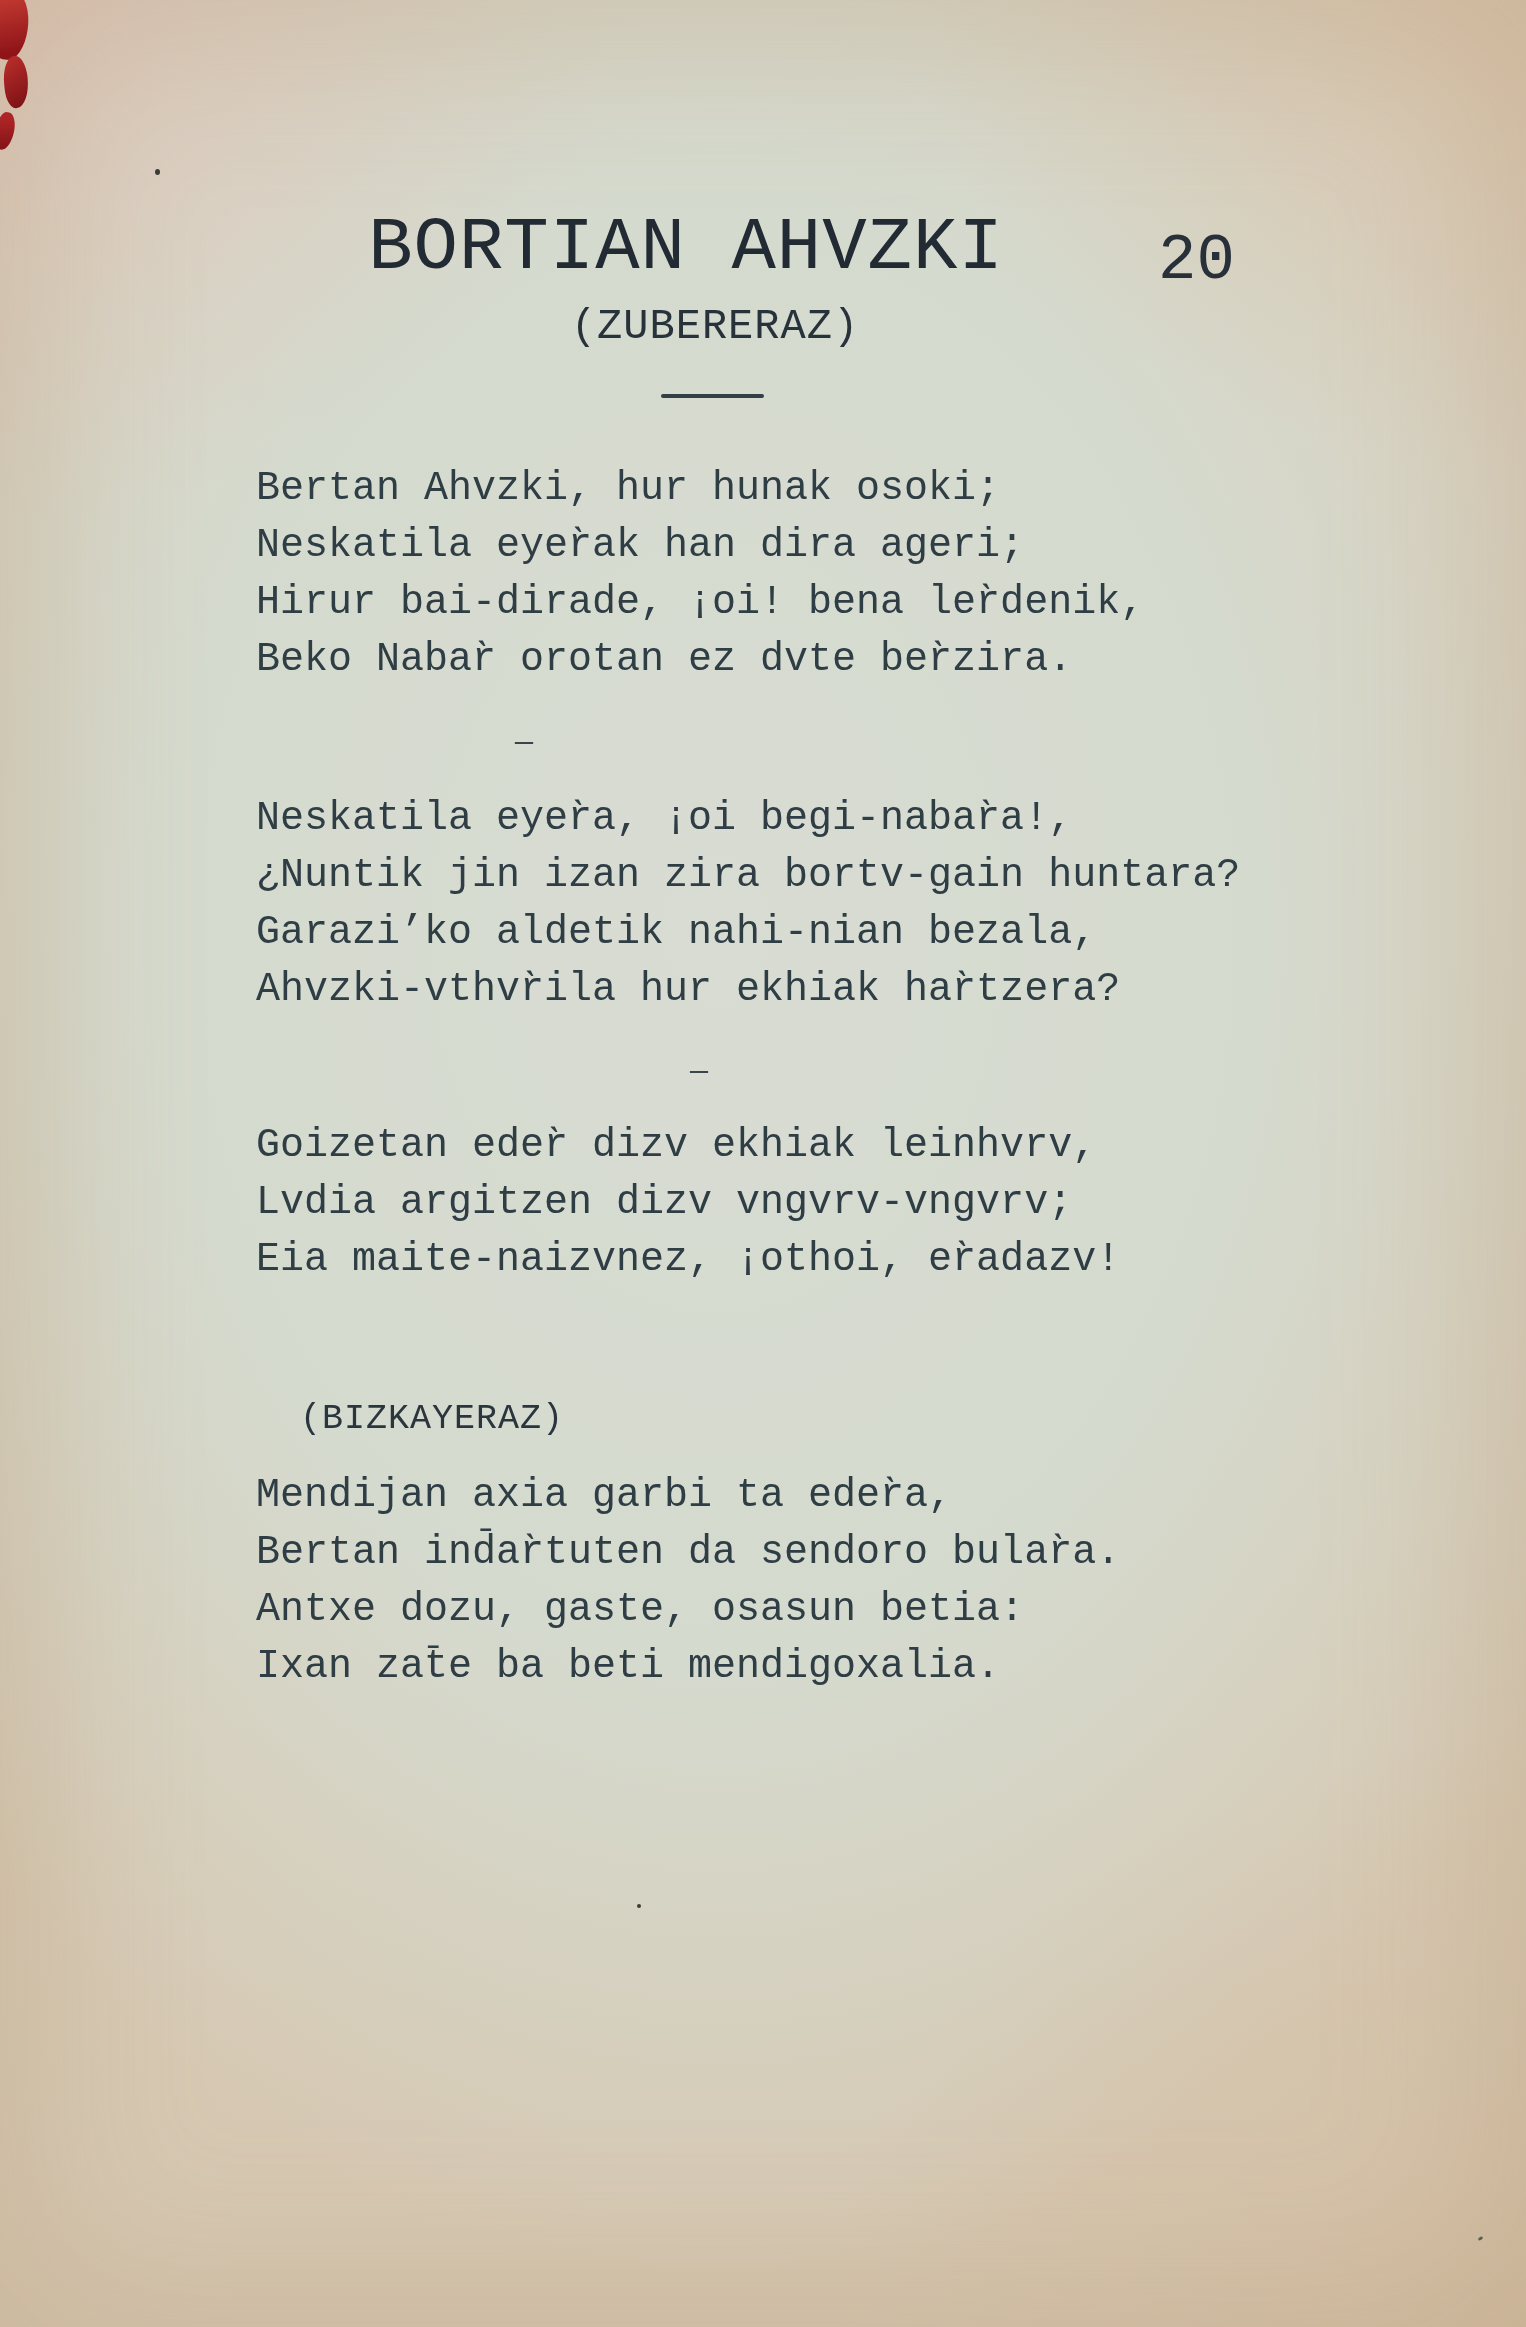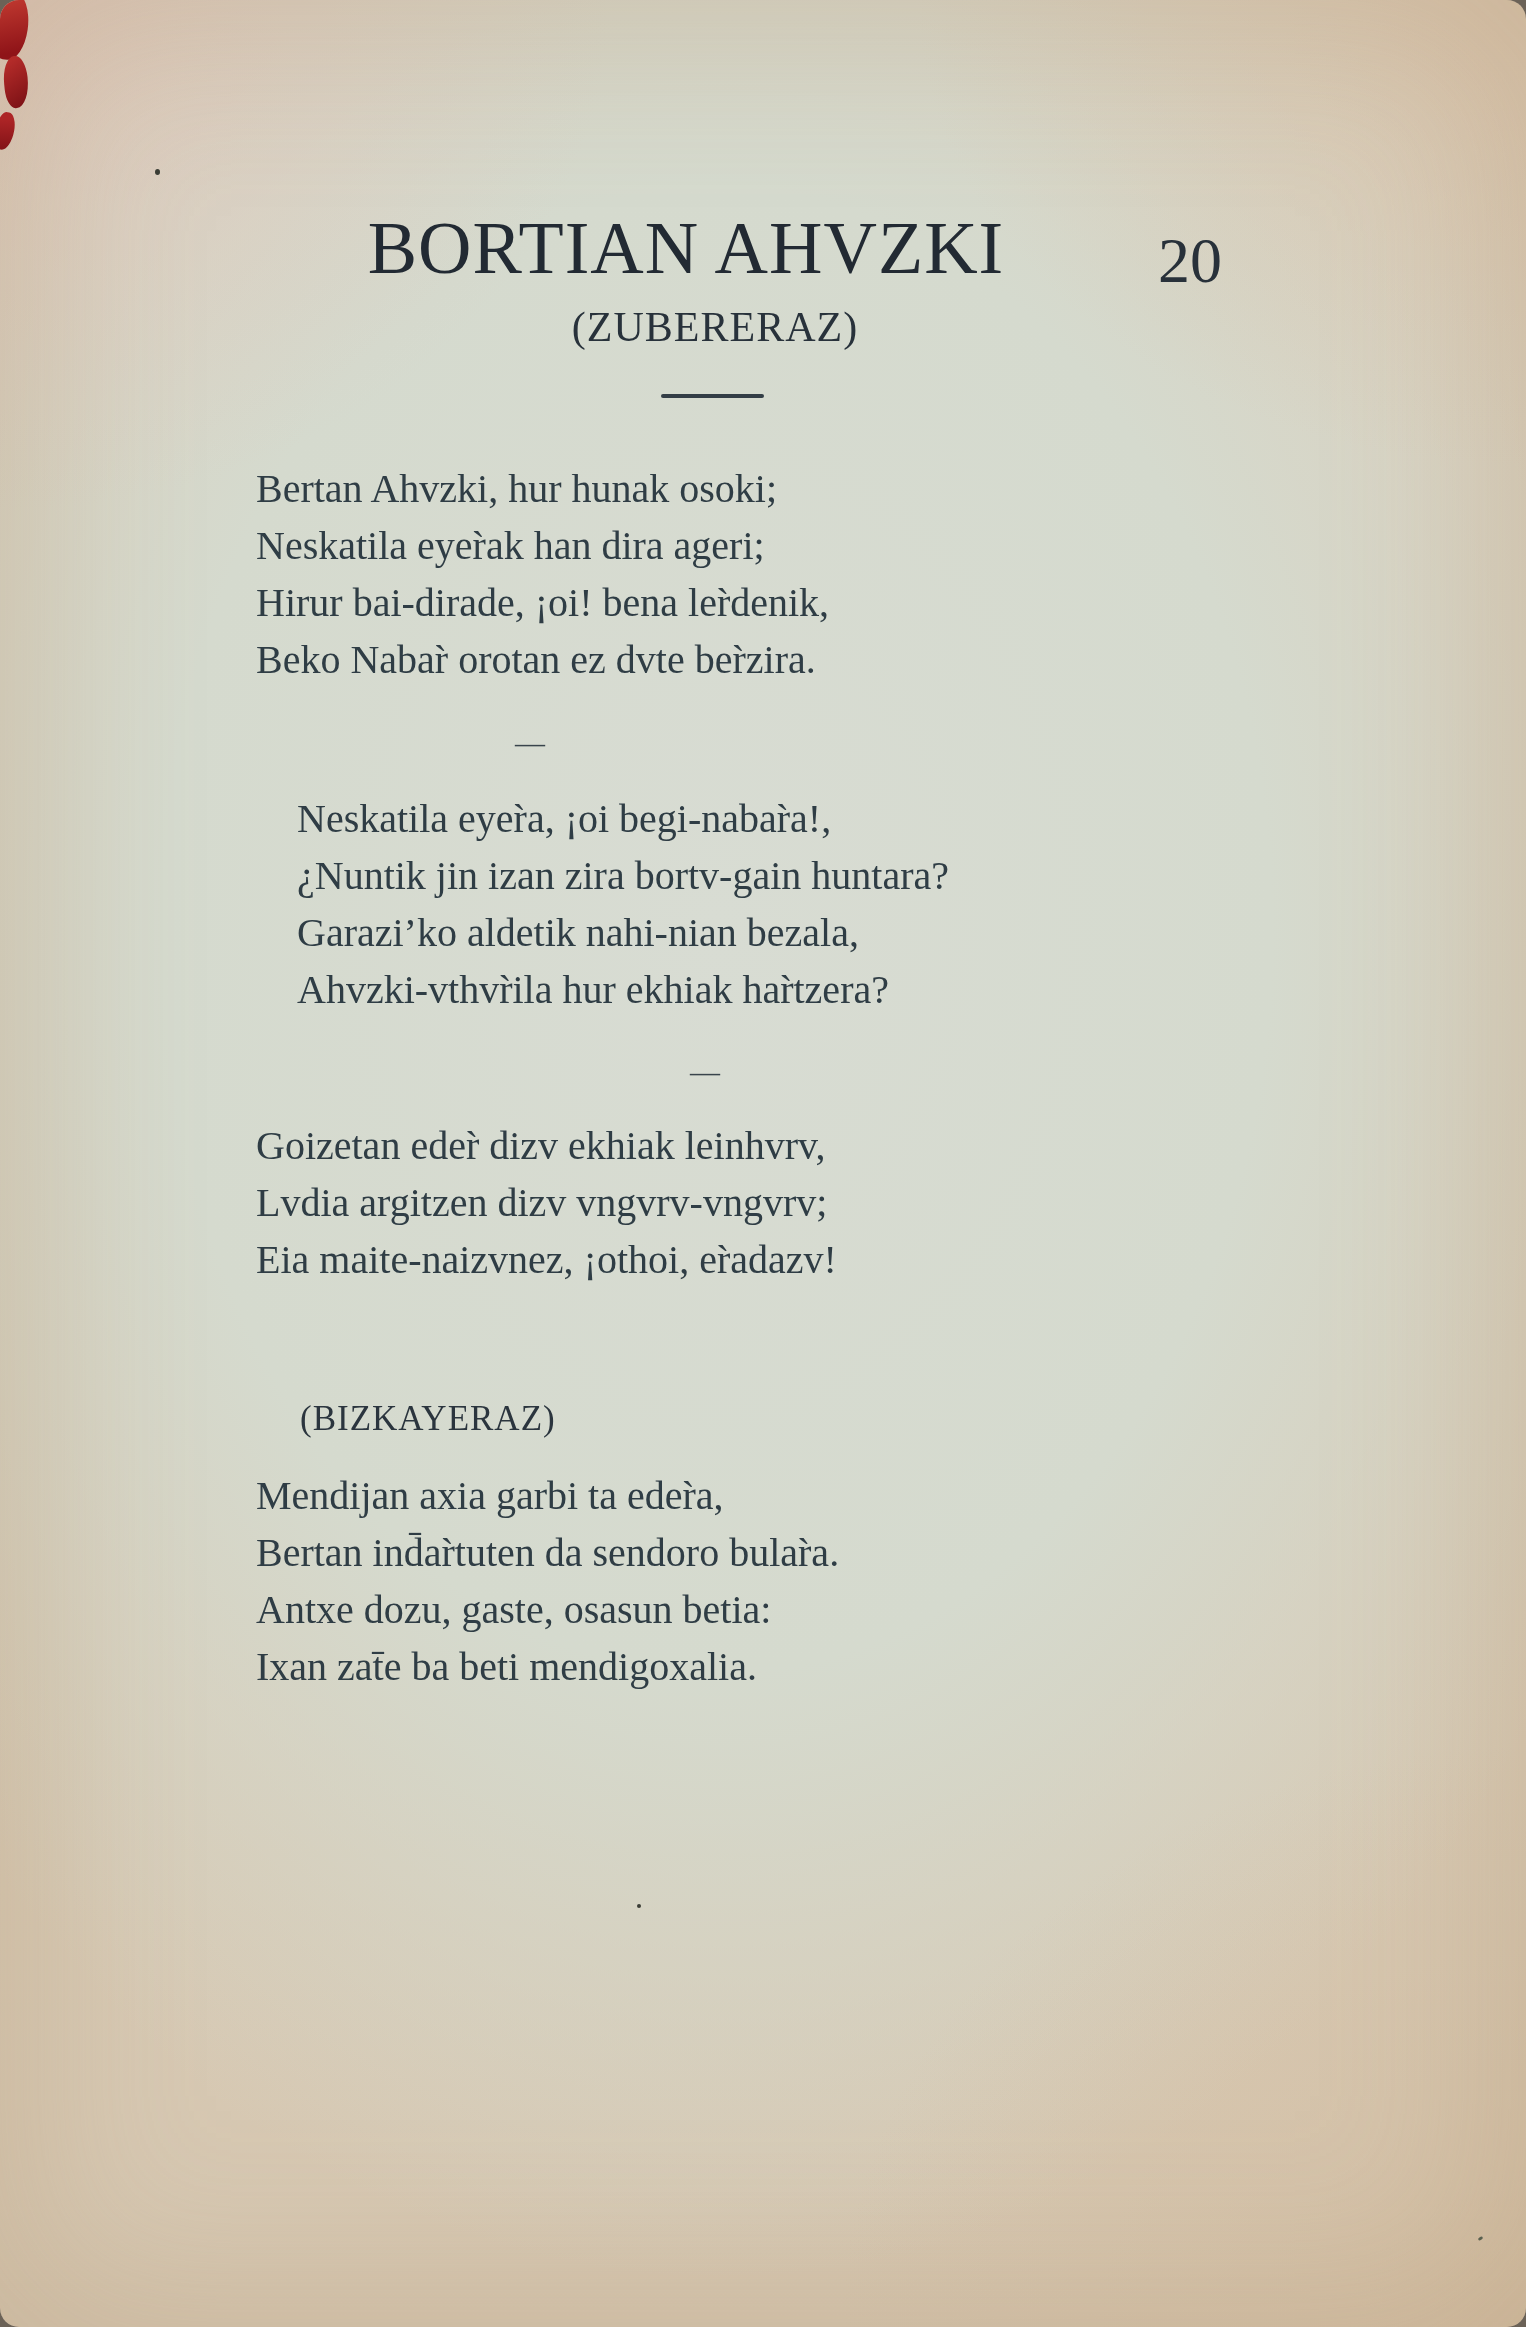--- a/index.html
+++ b/index.html
@@ -5,31 +5,30 @@
   html, body {
     margin: 0;
     padding: 0;
     background: #6b6257;
   }
   .scan {
     position: relative;
     width: 1526px;
     height: 2327px;
     overflow: hidden;
-    font-family: Liberation Serif, serif;
+    font-family: Liberation Mono, monospace;
     color: #2f3d45;
     background-color: #d9ccb9;
     background-image:
       radial-gradient(ellipse 40% 22% at 0% 0%, rgba(224,194,182,0.55) 0%, rgba(224,194,182,0) 100%),
       radial-gradient(ellipse 45% 25% at 100% 100%, rgba(209,184,153,0.55) 0%, rgba(209,184,153,0) 100%),
       radial-gradient(ellipse 40% 20% at 100% 0%, rgba(213,186,156,0.5) 0%, rgba(213,186,156,0) 100%),
       radial-gradient(ellipse 66% 58% at 47% 40%, #d8dcd3 0%, #d5dace 55%, rgba(213,216,205,0) 100%),
       linear-gradient(180deg, #dccfbd 0%, #d8cbb6 60%, #d6c7b1 100%);
     box-shadow: inset 0 0 160px 40px rgba(176,146,112,0.28);
-    border-radius: 19px;
   }
   .title {
     position: absolute;
     top: 208px;
     left: 0;
     width: 1372px;
     text-align: center;
     font-size: 74px;
     line-height: 80px;
     letter-spacing: 1px;
@@ -66,21 +65,21 @@
   }
   .stanza {
     position: absolute;
     left: 256px;
     font-size: 40px;
     line-height: 57px;
     white-space: nowrap;
     color: #2f3d45;
   }
   .stanza-1 { top: 460px; }
-  .stanza-2 { top: 790px; margin-left: 41px; }
+  .stanza-2 { top: 790px; }
   .stanza-3 { top: 1117px; }
   .stanza-4 { top: 1467px; }
   .separator {
     position: absolute;
     font-size: 30px;
     line-height: 30px;
     color: #39444c;
   }
   .separator-1 { top: 728px; left: 515px; }
   .separator-2 { top: 1057px; left: 690px; }

